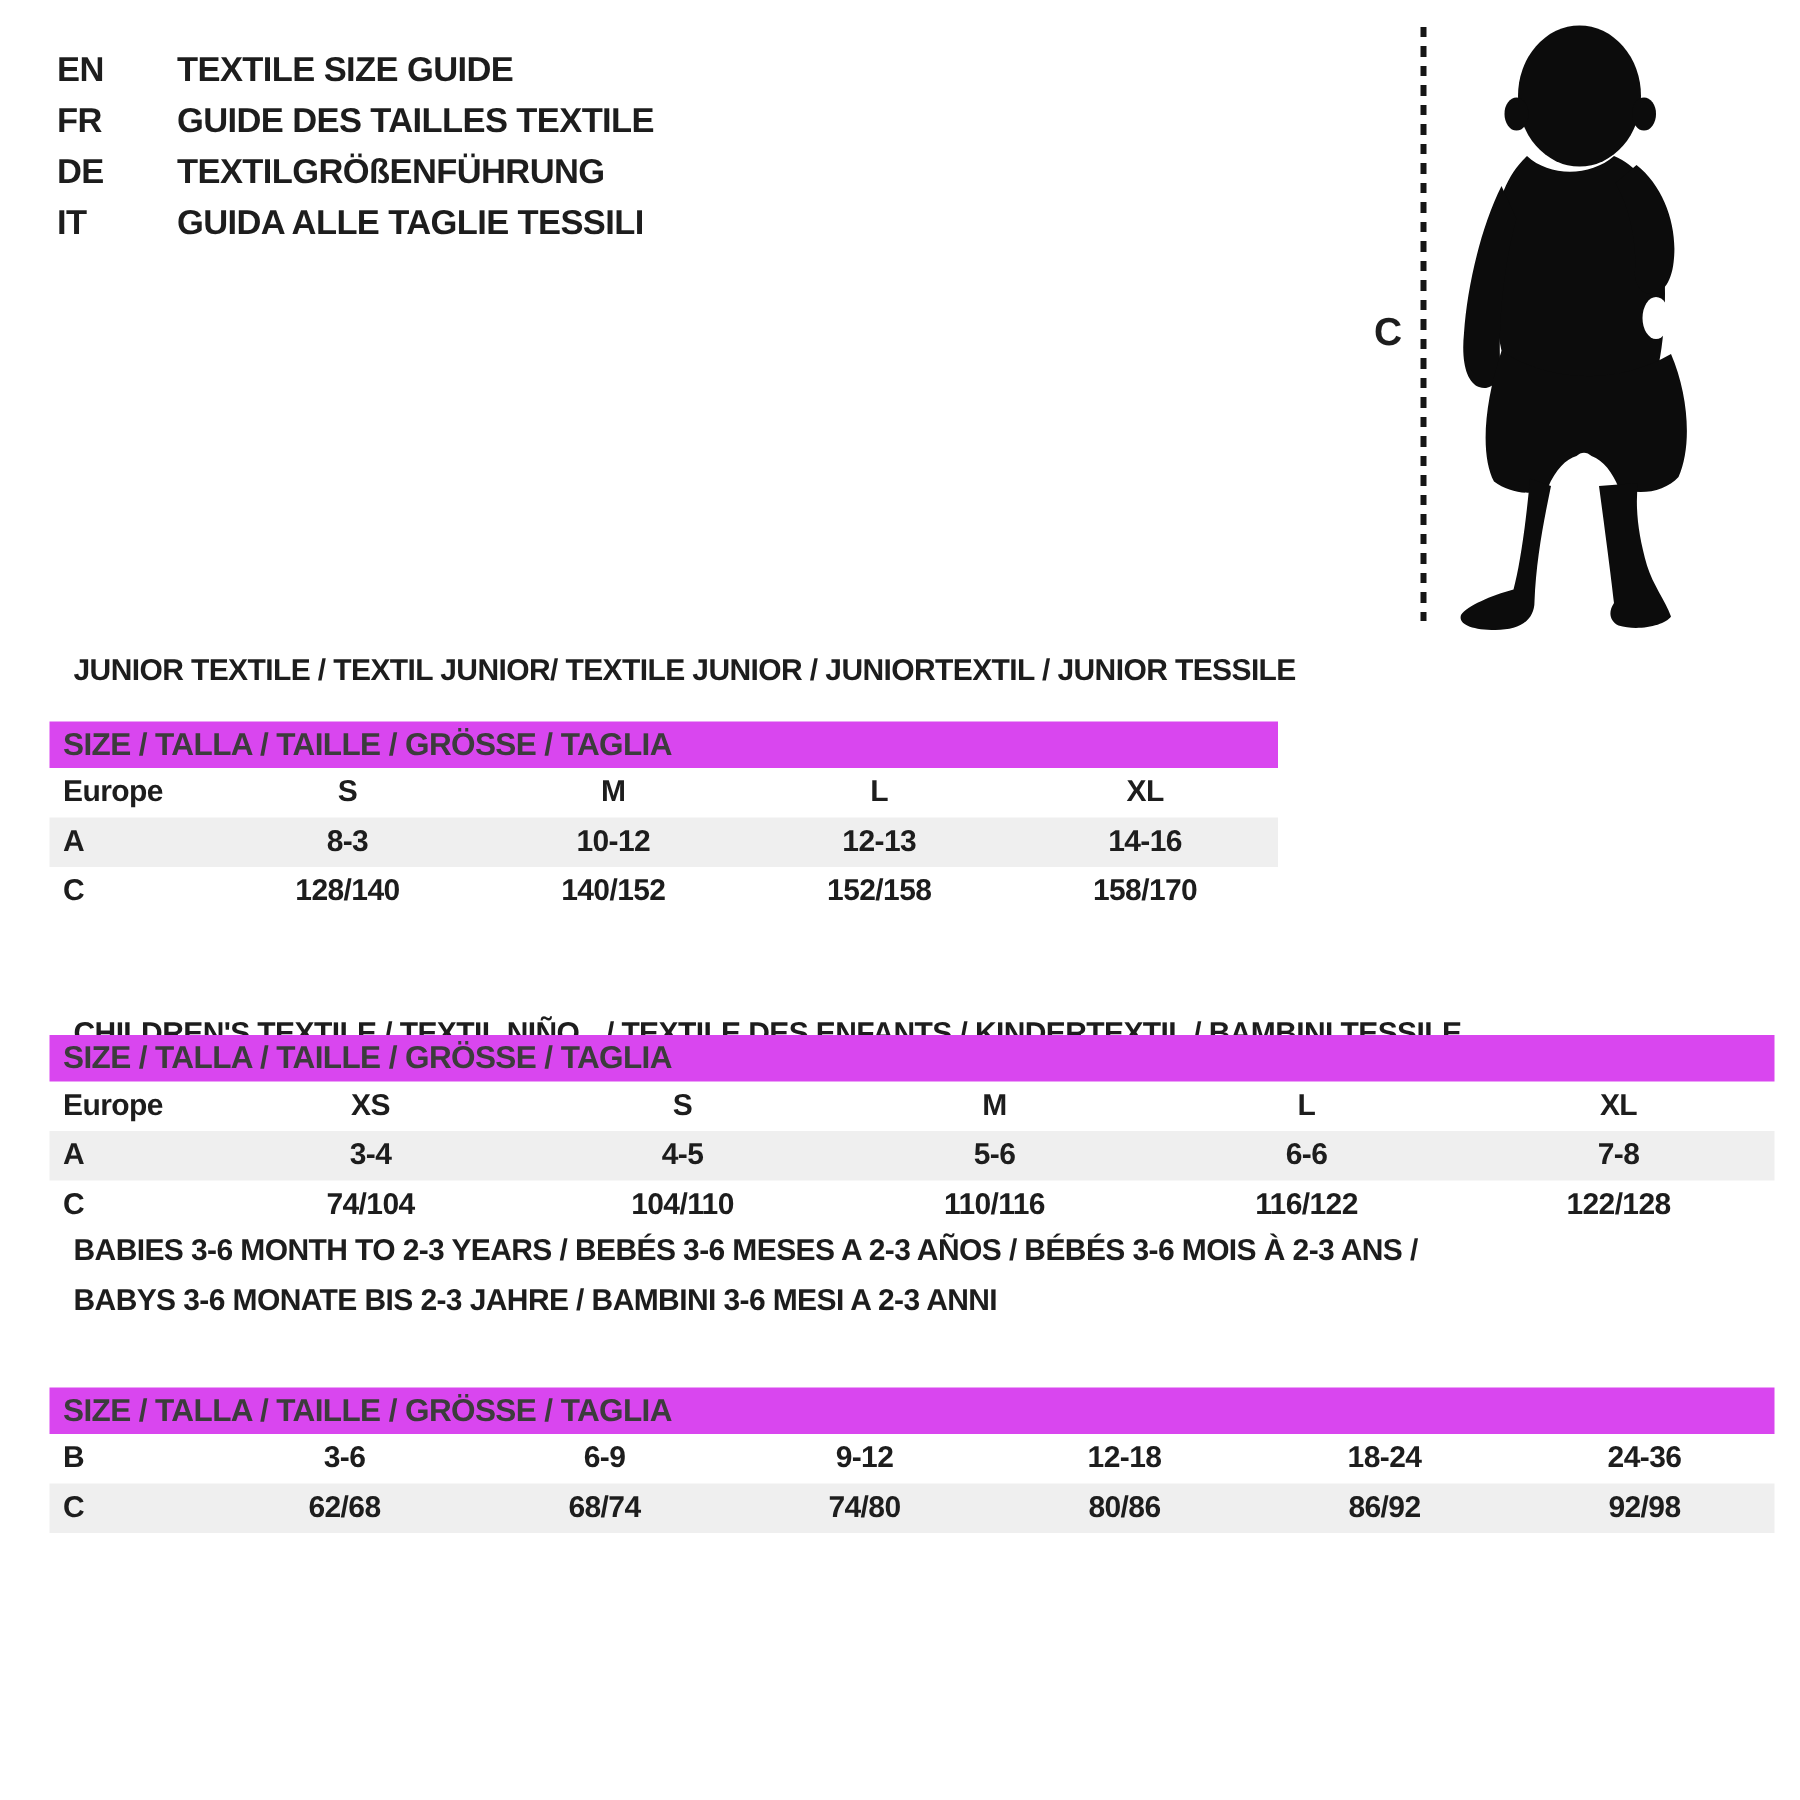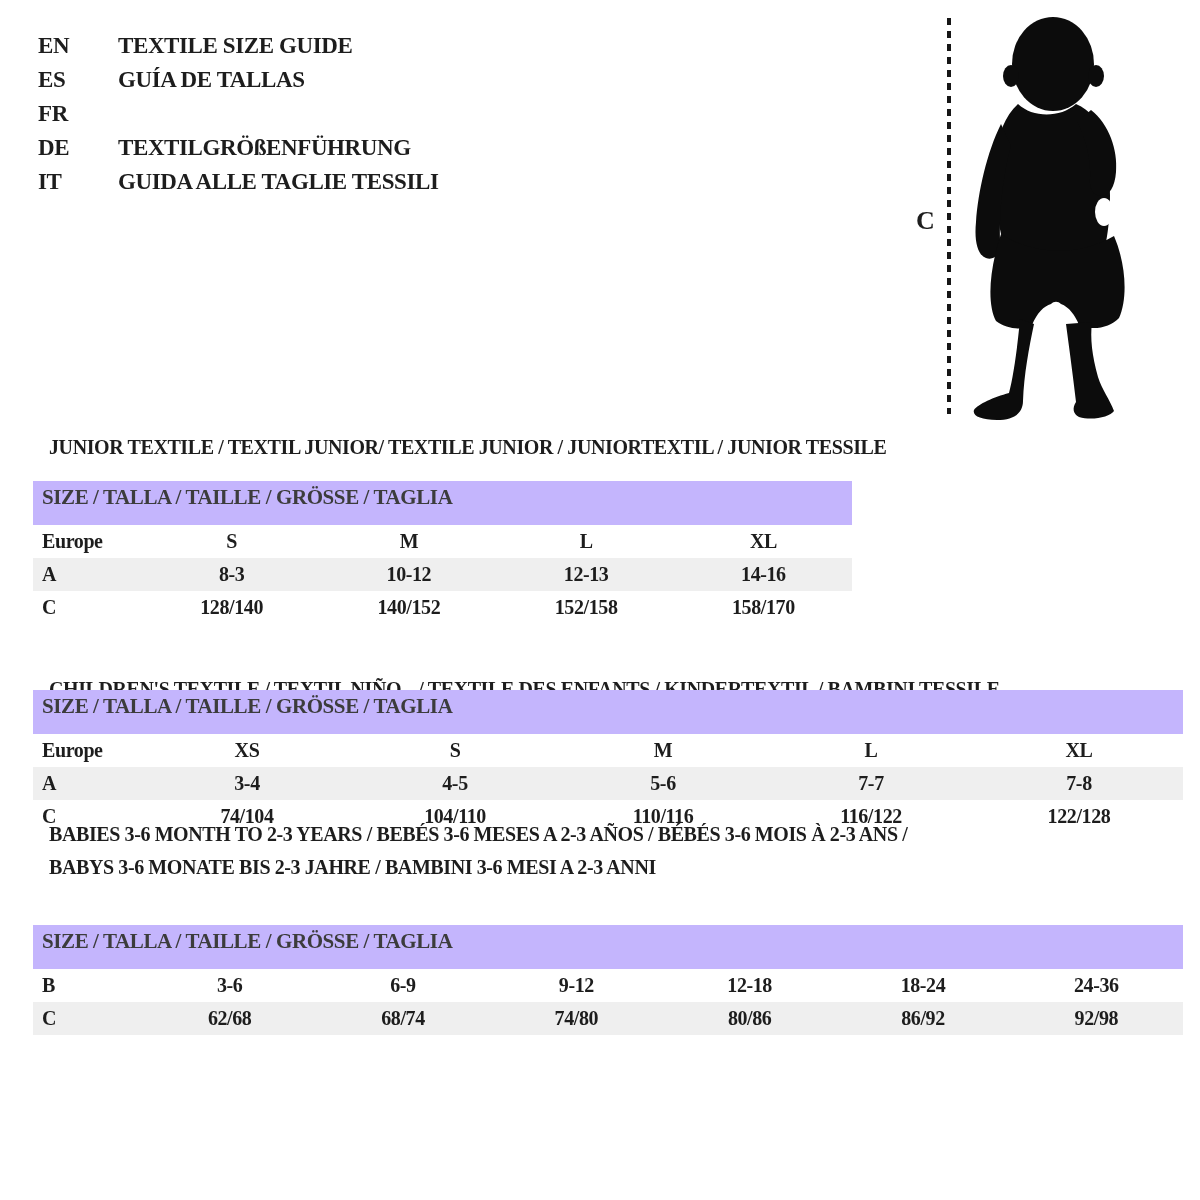--- a/index.html
+++ b/index.html
@@ -1,18 +1,18 @@
 <!DOCTYPE html>
 <html><head>
 <meta charset="utf-8">
 <style>
   html,body { margin:0; padding:0; background:#fff; }
   .page {
     position:relative; width:1200px; height:1200px; background:#ffffff;
-    font-family:Liberation Serif, serif; font-weight:700; color:#1d1d1d;
+    font-family:Liberation Sans, sans-serif; font-weight:700; color:#1d1d1d;
     overflow:hidden; letter-spacing:-0.4px;
   }
   
   .lang-block { position:absolute; left:38px; top:29px; font-size:23px; }
   .lang-row  { display:flex; height:34px; align-items:center; }
   .lang-code { width:80px; }
   
   .height-line {
     position:absolute; left:947px; top:18px; width:4px; height:396px;
     background:repeating-linear-gradient(to bottom, #161616 0 7px, transparent 7px 13px);
@@ -24,21 +24,21 @@
   .title-junior   { top:436px; }
   .title-children { top:678px; }
   .title-babies   { top:818px; line-height:33px; }
   .subscript { font-size:13px; vertical-align:-4px; letter-spacing:-0.2px; }
   
   .size-table { position:absolute; left:33px; }
   .t-junior   { top:481px; width:819px; }
   .t-children { top:690px; width:1150px; }
   .t-babies   { top:925px; width:1150px; }
   .size-bar {
-    height:44px; line-height:32px; background:#c4b5fd; color:#3c3c3c;
+    height:31px; line-height:32px; background:#d946ef; color:#3c3c3c;
     padding-left:9px; font-size:21px;
   }
   .trow { display:grid; height:33px; align-items:center; font-size:20px; }
   .t-junior   .trow { grid-template-columns:110px repeat(4,1fr); }
   .t-children .trow { grid-template-columns:110px repeat(5,1fr); }
   .t-babies   .trow { grid-template-columns:110px repeat(6,1fr); }
   .trow .lbl { padding-left:9px; text-align:left; }
   .trow .val { text-align:center; }
   .stripe { background:#efefef; }
   
@@ -49,25 +49,22 @@
 <body>
 
 <div class="page">
 
   <div class="lang-block">
     <div class="lang-row">
       <span class="lang-code">EN</span>
       <span>TEXTILE SIZE GUIDE</span>
     </div>
     <div class="lang-row">
-      <span class="lang-code">ES</span>
-      <span>GUÍA DE TALLAS</span>
-    </div>
-    <div class="lang-row">
       <span class="lang-code">FR</span>
+      <span>GUIDE DES TAILLES TEXTILE</span>
     </div>
     <div class="lang-row">
       <span class="lang-code">DE</span>
       <span>TEXTILGRÖßENFÜHRUNG</span>
     </div>
     <div class="lang-row">
       <span class="lang-code">IT</span>
       <span>GUIDA ALLE TAGLIE TESSILI</span>
     </div>
   </div>
@@ -126,21 +123,21 @@
       <span class="val">S</span>
       <span class="val">M</span>
       <span class="val">L</span>
       <span class="val">XL</span>
     </div>
     <div class="trow stripe">
       <span class="lbl">A</span>
       <span class="val">3-4</span>
       <span class="val">4-5</span>
       <span class="val">5-6</span>
-      <span class="val">7-7</span>
+      <span class="val">6-6</span>
       <span class="val">7-8</span>
     </div>
     <div class="trow">
       <span class="lbl">C</span>
       <span class="val">74/104</span>
       <span class="val">104/110</span>
       <span class="val">110/116</span>
       <span class="val">116/122</span>
       <span class="val">122/128</span>
     </div>

